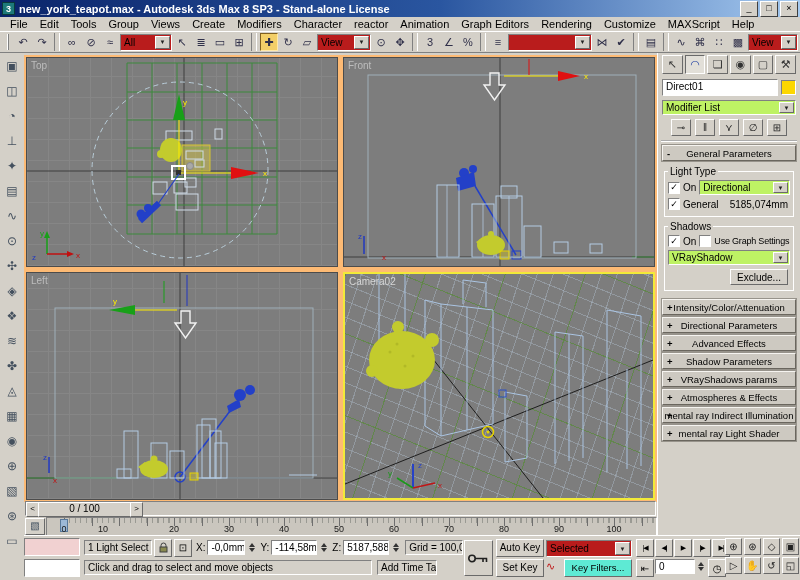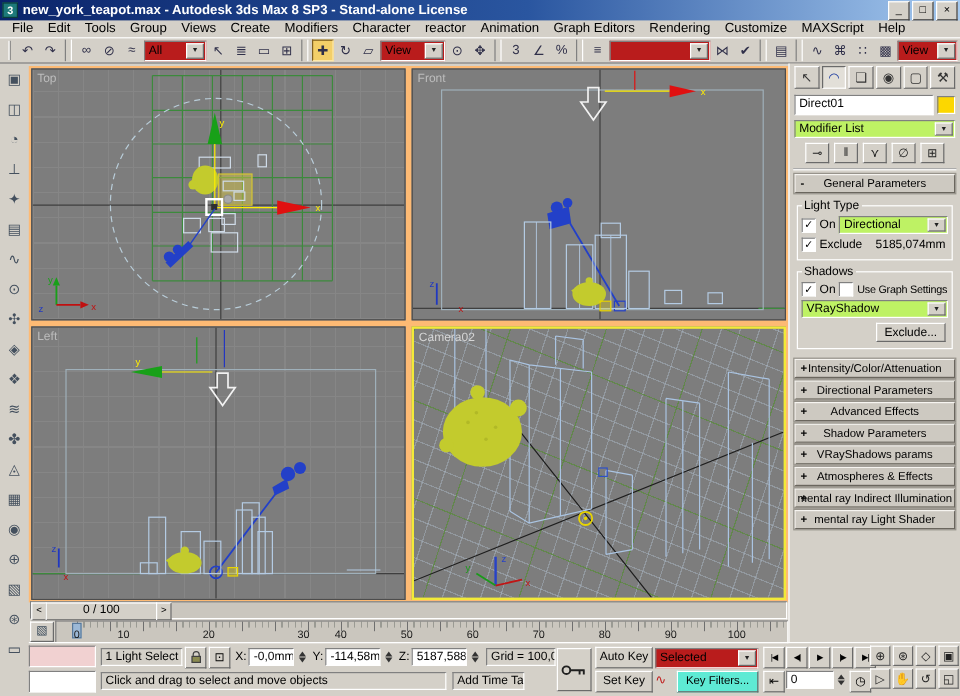--- a/index.html
+++ b/index.html
@@ -432,21 +432,21 @@
     </div>
   </div>
 
   <div class="trackbar">
     <span class="mce-btn">▧</span>
     <div class="tb-ruler" id="tb-nums">
       <span class="tb-marker"></span>
     <span class="tb-num" style="left: 17px;">0</span>
         <span class="tb-num" style="left: 56px;">10</span>
         <span class="tb-num" style="left: 127px;">20</span>
-        <span class="tb-num" style="left: 182px; margin-left: 24px;">30</span>
+        <span class="tb-num" style="left: 182px;">30</span>
         <span class="tb-num" style="left: 237px;">40</span>
         <span class="tb-num" style="left: 292px;">50</span>
         <span class="tb-num" style="left: 347px;">60</span>
         <span class="tb-num" style="left: 402px;">70</span>
         <span class="tb-num" style="left: 457px;">80</span>
         <span class="tb-num" style="left: 512px;">90</span>
         <span class="tb-num" style="left: 567px;">100</span>
       </div>
   </div>
 
@@ -485,21 +485,21 @@
         <div class="row">
           <span class="cb">✓</span>
           <span class="lab">On</span>
           <span class="combo flex1">
             <span class="dd-txt">Directional</span>
             <span class="da">▼</span>
           </span>
         </div>
         <div class="row">
           <span class="cb">✓</span>
-          <span class="lab">Exclude</span>
+          <span class="lab">General</span>
           <span class="dist">5185,074mm</span>
         </div>
       </fieldset>
       <fieldset class="grp">
         <legend>Shadows</legend>
         <div class="row">
           <span class="cb">✓</span>
           <span class="lab">On</span>
           <span class="cb"></span>
           <span class="lab small">Use Graph Settings</span>

